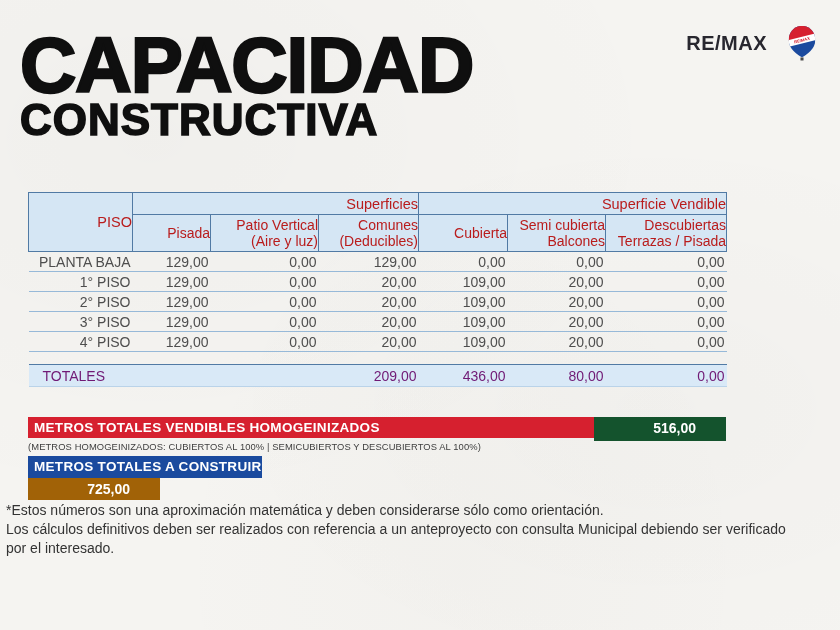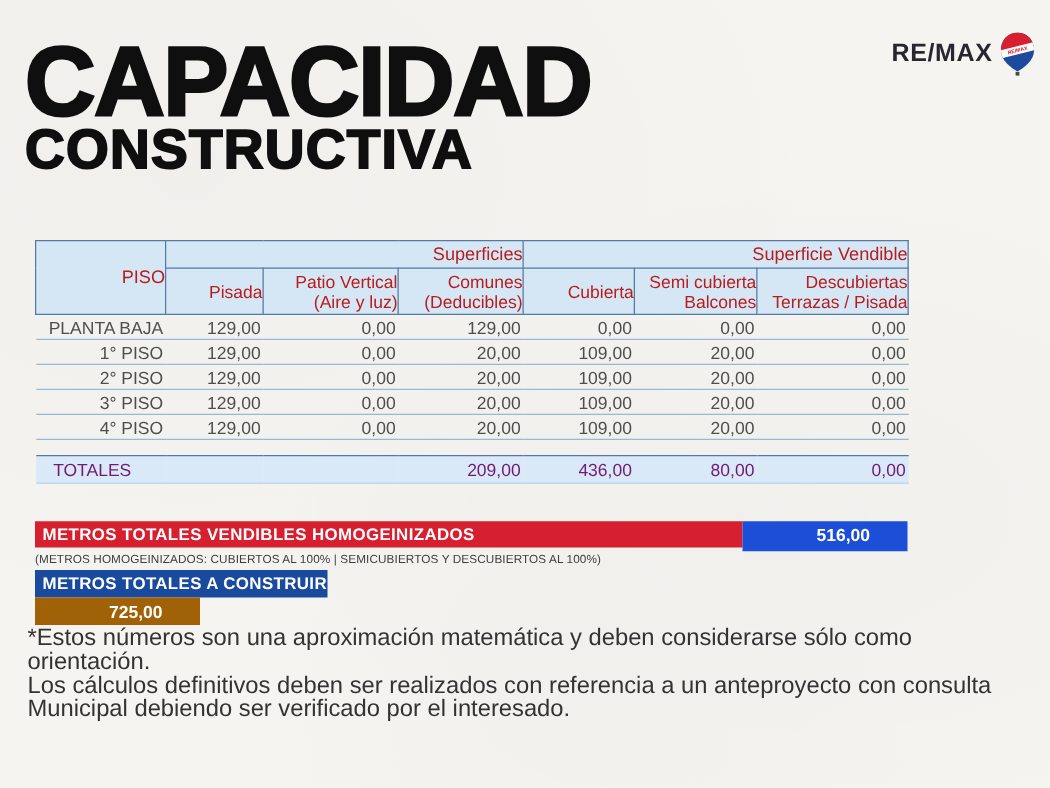--- a/index.html
+++ b/index.html
@@ -20,21 +20,21 @@
   .title-line1{
     font-size:78px; line-height:78px; font-weight:900; letter-spacing:-1px;
     -webkit-text-stroke:2.5px #0f0f0f;
   }
   .title-line2{
     font-size:44px; line-height:44px; font-weight:900; letter-spacing:1px;
     margin-top:-6px; -webkit-text-stroke:1.6px #0f0f0f;
   }
 
   
-  .logo{ position:absolute; top:24px; right:10px; display:flex; align-items:center; gap:4px; }
+  .logo{ position:absolute; top:24px; right:22px; display:flex; align-items:center; gap:19px; }
   .logo-wordmark{ font-size:20px; font-weight:bold; color:#28272f; letter-spacing:0.5px; }
   .balloon{ width:32px; height:38px; display:block; }
 
   
   .table-wrap{ position:absolute; left:28px; top:192px; width:698px; }
   table{ border-collapse:collapse; table-layout:fixed; width:698px;
          font-size:14px; color:#484848; }
   thead td{
     background:#d5e6f4; border:1.6px solid #517aa4; text-align:right;
     color:#b91c1c; vertical-align:middle;
@@ -54,30 +54,30 @@
   tr.totals-row td:first-child{ text-align:left; padding-left:14px; }
 
   
   .bar{ position:absolute; left:28px; width:698px; display:flex; align-items:flex-start;
         color:#fff; font-weight:bold; }
   .bar .bar-label{ flex:1; padding-left:6px; font-size:13.5px; letter-spacing:0.3px;
                    white-space:nowrap; overflow:hidden; }
   .bar .bar-value{ width:132px; text-align:right; padding-right:30px; font-size:14px; }
   .bar-red{ top:417px; }
   .bar-red .bar-label{ background:#d6202f; height:21px; line-height:21px; }
-  .bar-red .bar-value{ background:#1d4ed8; height:24px; line-height:23px;text-align:right; }
+  .bar-red .bar-value{ background:#14532d; height:24px; line-height:23px;text-align:right; }
   .bar-blue{ top:456px;flex-direction:column; }
   .bar-blue .bar-label{ background:#1a4a9e; height:22px; line-height:22px; }
   .bar-blue .bar-value{ background:#a16207; height:22px; line-height:22px; }
   .bar-note{ position:absolute; left:28px; top:441px; width:698px;
              font-size:9.4px; color:#3e3e3e; letter-spacing:0.1px; }
 
   
-  .footnote{ position:absolute; left:22px; top:501px; width:788px;
-             font-size:19px; line-height:19px; color:#333; }
+  .footnote{ position:absolute; left:6px; top:501px; width:788px;
+             font-size:14px; line-height:19px; color:#333; }
 </style>
 </head>
 <body>
 
 <div class="page">
 
   <div class="title-block">
     <div class="title-line1">CAPACIDAD</div>
     <div class="title-line2">CONSTRUCTIVA</div>
   </div>

